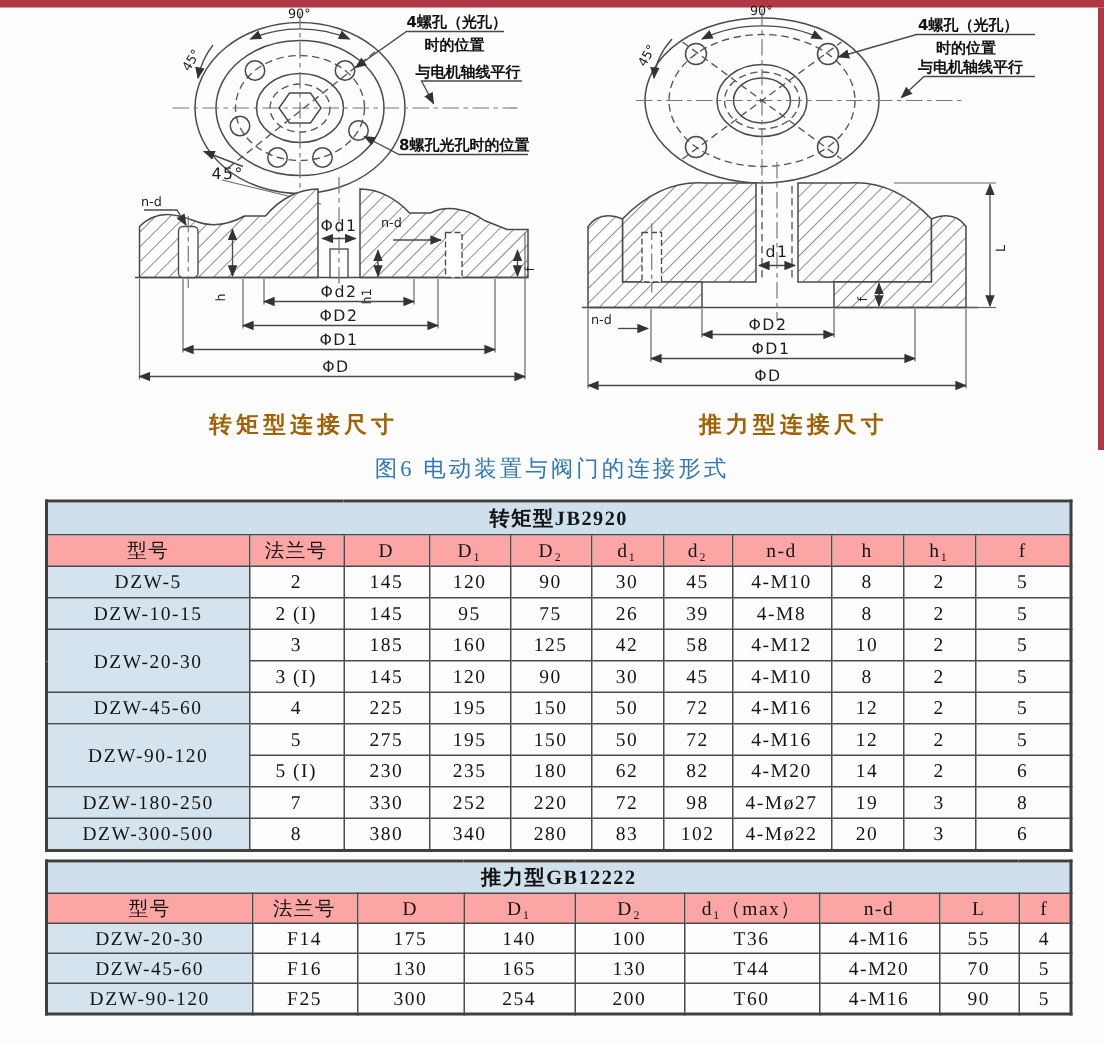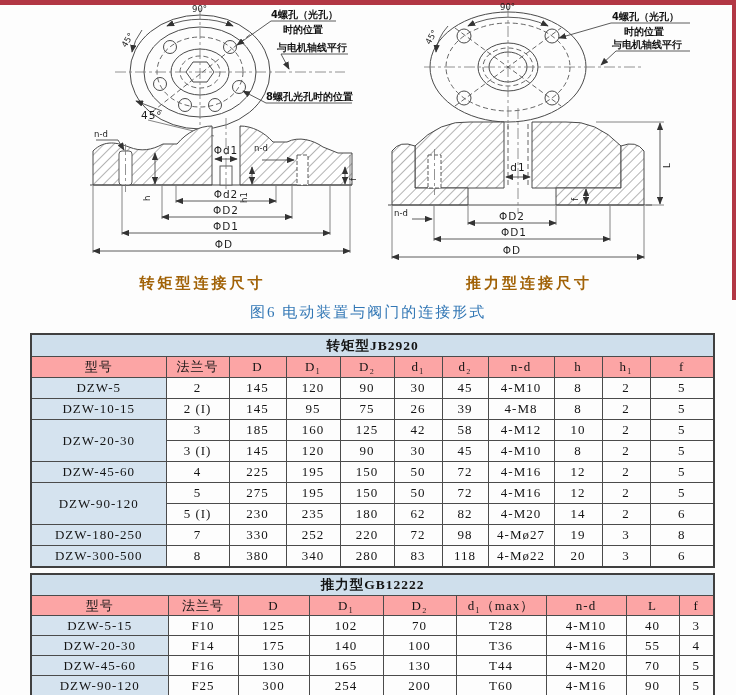--- a/index.html
+++ b/index.html
@@ -339,21 +339,21 @@
           <td>3</td>
           <td>8</td>
         </tr>
         <tr>
           <td class="model" rowspan="1">DZW-300-500</td>
           <td>8</td>
           <td>380</td>
           <td>340</td>
           <td>280</td>
           <td>83</td>
-          <td>118</td>
+          <td>102</td>
           <td>4-Mø22</td>
           <td>20</td>
           <td>3</td>
           <td>6</td>
         </tr>
       </tbody>
     </table>
 
   <table id="t2">
     <colgroup>
@@ -378,31 +378,20 @@
           <th>D₁</th>
           <th>D₂</th>
           <th>d₁（max）</th>
           <th>n-d</th>
           <th>L</th>
           <th>f</th>
         </tr>
       </thead>
       <tbody>
         <tr>
-          <td class="model" rowspan="1">DZW-5-15</td>
-          <td>F10</td>
-          <td>125</td>
-          <td>102</td>
-          <td>70</td>
-          <td>T28</td>
-          <td>4-M10</td>
-          <td>40</td>
-          <td>3</td>
-        </tr>
-        <tr>
           <td class="model" rowspan="1">DZW-20-30</td>
           <td>F14</td>
           <td>175</td>
           <td>140</td>
           <td>100</td>
           <td>T36</td>
           <td>4-M16</td>
           <td>55</td>
           <td>4</td>
         </tr>

